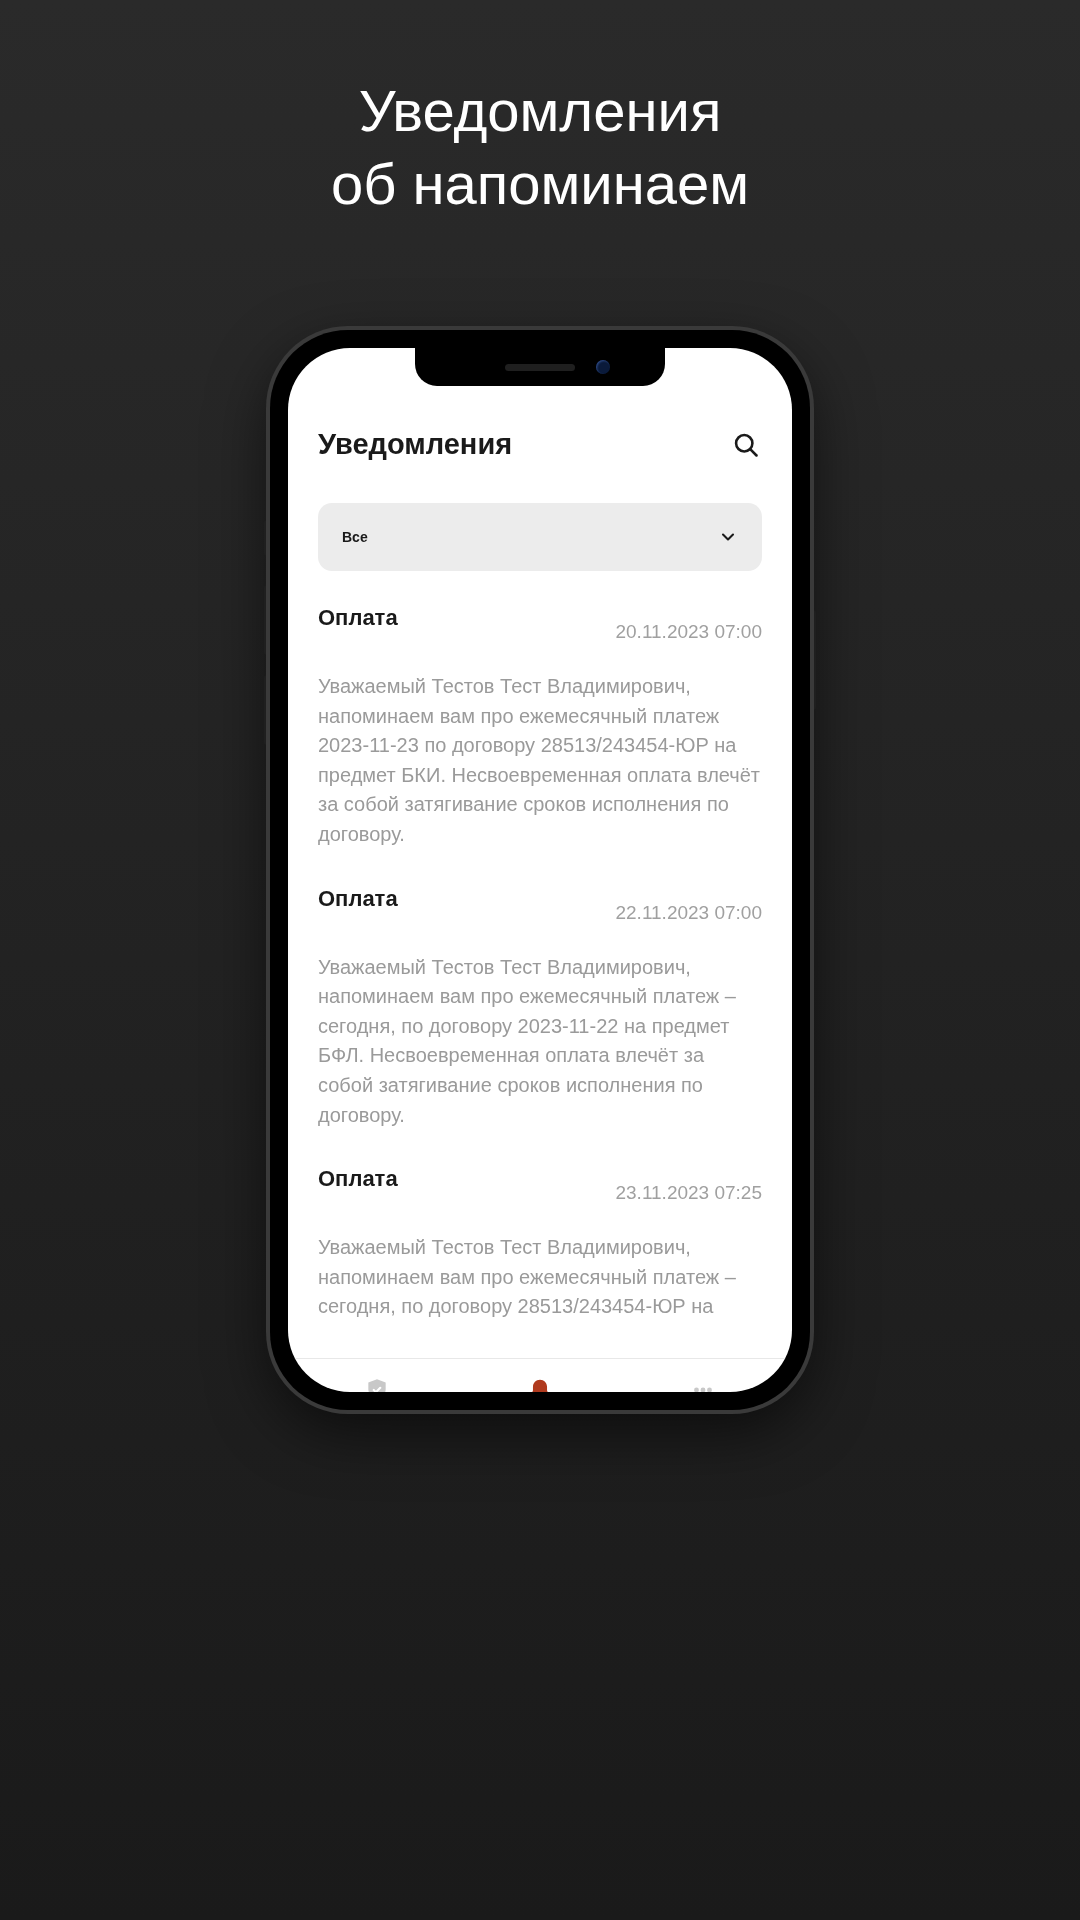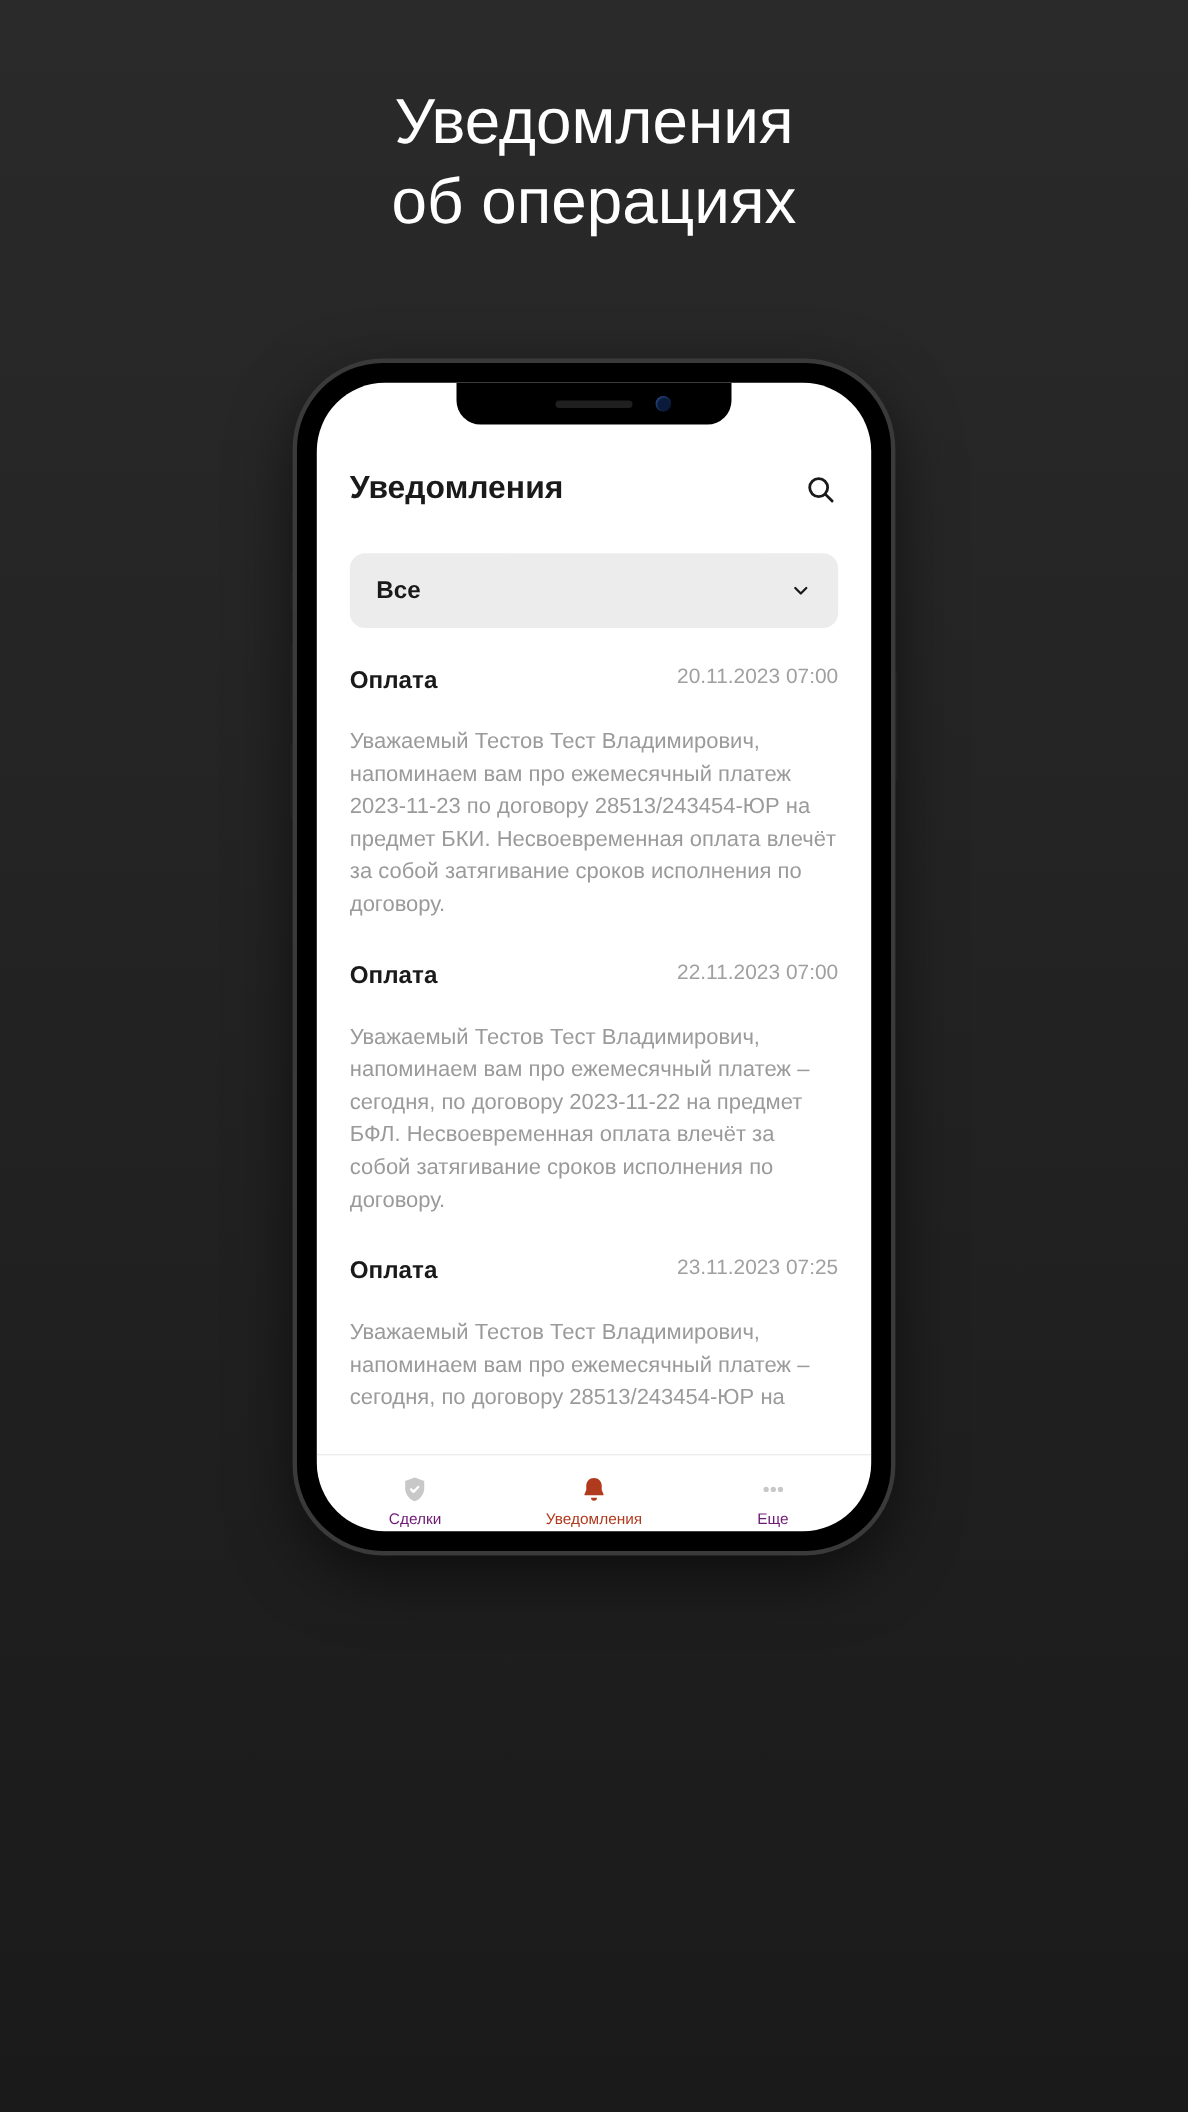--- a/index.html
+++ b/index.html
@@ -103,21 +103,21 @@
       border-radius: 14px;
       height: 68px;
       display: flex;
       align-items: center;
       justify-content: space-between;
       padding: 0 24px;
       margin-bottom: 34px;
       margin-top: 18px;
     }
     .filter-select span {
-      font-size: 22px;
+      font-size: 14px;
       font-weight: 600;
       color: #1a1a1a;
     }
     .notif {
       margin-bottom: 36px;
     }
     .notif-head {
       display: flex;
       justify-content: space-between;
       align-items: flex-start;
@@ -125,20 +125,21 @@
     }
     .notif-title {
       font-size: 22px;
       font-weight: 700;
       color: #1a1a1a;
     }
     .notif-date {
       font-size: 19px;
       font-weight: 400;
       color: #a0a0a0;
+      margin-top: 16px;
     }
     .notif-body {
       font-size: 20px;
       line-height: 1.48;
       color: #9a9a9a;
       font-weight: 400;
       margin-top: 29px;
     }
     .tabbar {
       border-top: 1px solid #e8e8e8;
@@ -173,21 +174,21 @@
       padding: 0 60px 8px 60px;
     }
     .nav-btn { width: 26px; height: 26px; display:flex; align-items:center; justify-content:center; }
     svg { display: block; }
   </style>
 </head>
 <body>
 
 <div class="hero-title">
   <div>Уведомления</div>
-  <div>об операциях</div>
+  <div>об напоминаем</div>
 </div>
 
 <div class="phone-wrap">
   <div class="side-btn l1"></div>
   <div class="side-btn l2"></div>
   <div class="side-btn l3"></div>
   <div class="side-btn r1"></div>
   <div class="phone-body">
     <div class="screen">
       <div class="notch">

